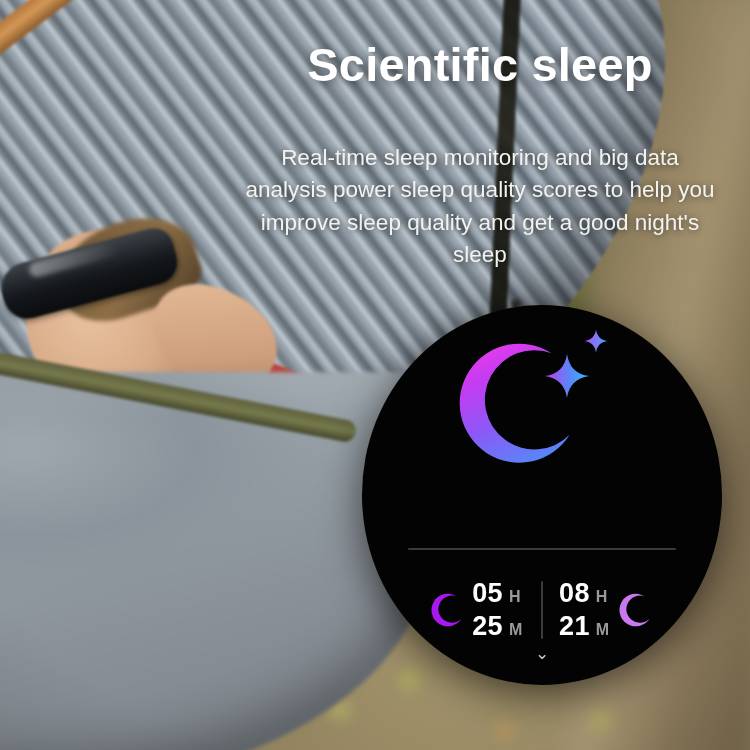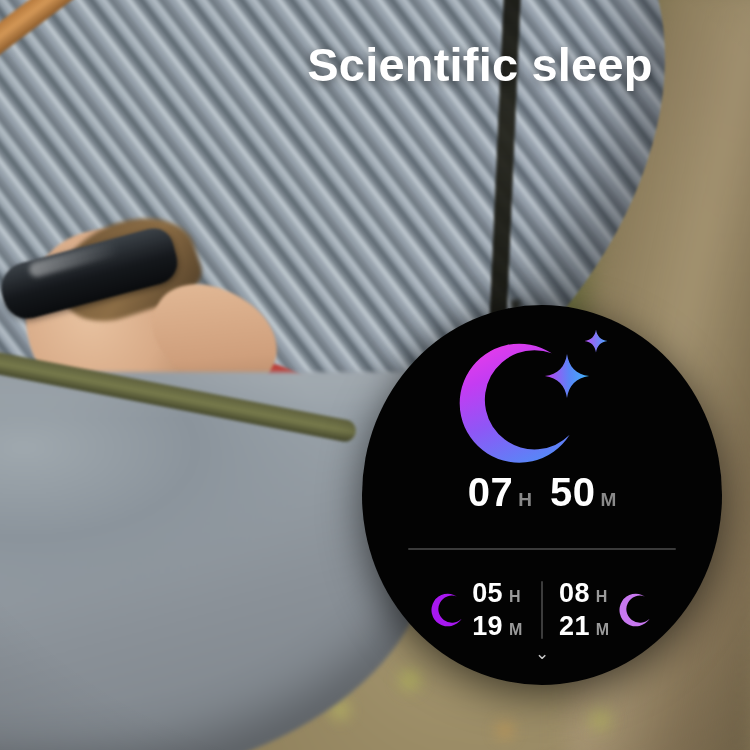--- a/index.html
+++ b/index.html
@@ -158,20 +158,21 @@
     <div class="man-glasses-hl"></div>
     <div class="man-arm"></div>
     <div class="hammock-lower"></div>
     <div class="hammock-rope"></div>
     <div class="bg-strap"></div>
     <div class="bg-strap2"></div>
     <div class="bg-vignette"></div>
   </div>
 
   <div class="headline">Scientific sleep</div>
+  <div class="subhead">Real-time sleep monitoring and big data analysis power sleep quality scores to help you improve sleep quality and get a good night's sleep</div>
 
   <div class="watch">
 
     <div class="moon-wrap">
       <svg class="moon-big" viewBox="0 0 100 100">
         <defs>
           <linearGradient id="gmoon" x1="6%" y1="4%" x2="86%" y2="96%">
             <stop offset="0%" stop-color="#f03ce8"></stop>
             <stop offset="28%" stop-color="#c43cf2"></stop>
             <stop offset="58%" stop-color="#8f56f6"></stop>
@@ -194,39 +195,36 @@
         <defs>
           <linearGradient id="gspb" x1="0%" y1="50%" x2="100%" y2="50%">
             <stop offset="0%" stop-color="#b84cf4"></stop>
             <stop offset="100%" stop-color="#47a6fa"></stop>
           </linearGradient>
         </defs>
         <path d="M50 2 C54 30 70 46 98 50 C70 54 54 70 50 98 C46 70 30 54 2 50 C30 46 46 30 50 2 Z" fill="url(#gspb)"></path>
       </svg>
     </div>
 
-    <div class="time-main">
-      <span class="tnum">07</span><span class="tunit">H</span><span class="tgap"></span><span class="tnum">50</span><span class="tunit">M</span>
-    </div>
 
     <div class="divider"></div>
 
     <div class="stats">
 
       <div class="stat">
         <svg class="moon-sm" viewBox="0 0 100 100">
           <path d="M62 4 A48 48 0 1 0 96 62 A40 40 0 1 1 62 4 Z" fill="#a818f0" transform="rotate(18 50 50)"></path>
         </svg>
         <div class="stat-nums">
           <div class="stat-row">
             <span class="snum">05</span>
             <span class="sunit">H</span>
           </div>
           <div class="stat-row">
-            <span class="snum">19</span>
+            <span class="snum">25</span>
             <span class="sunit">M</span>
           </div>
         </div>
       </div>
 
       <div class="vbar"></div>
 
       <div class="stat">
         <div class="stat-nums">
           <div class="stat-row">

